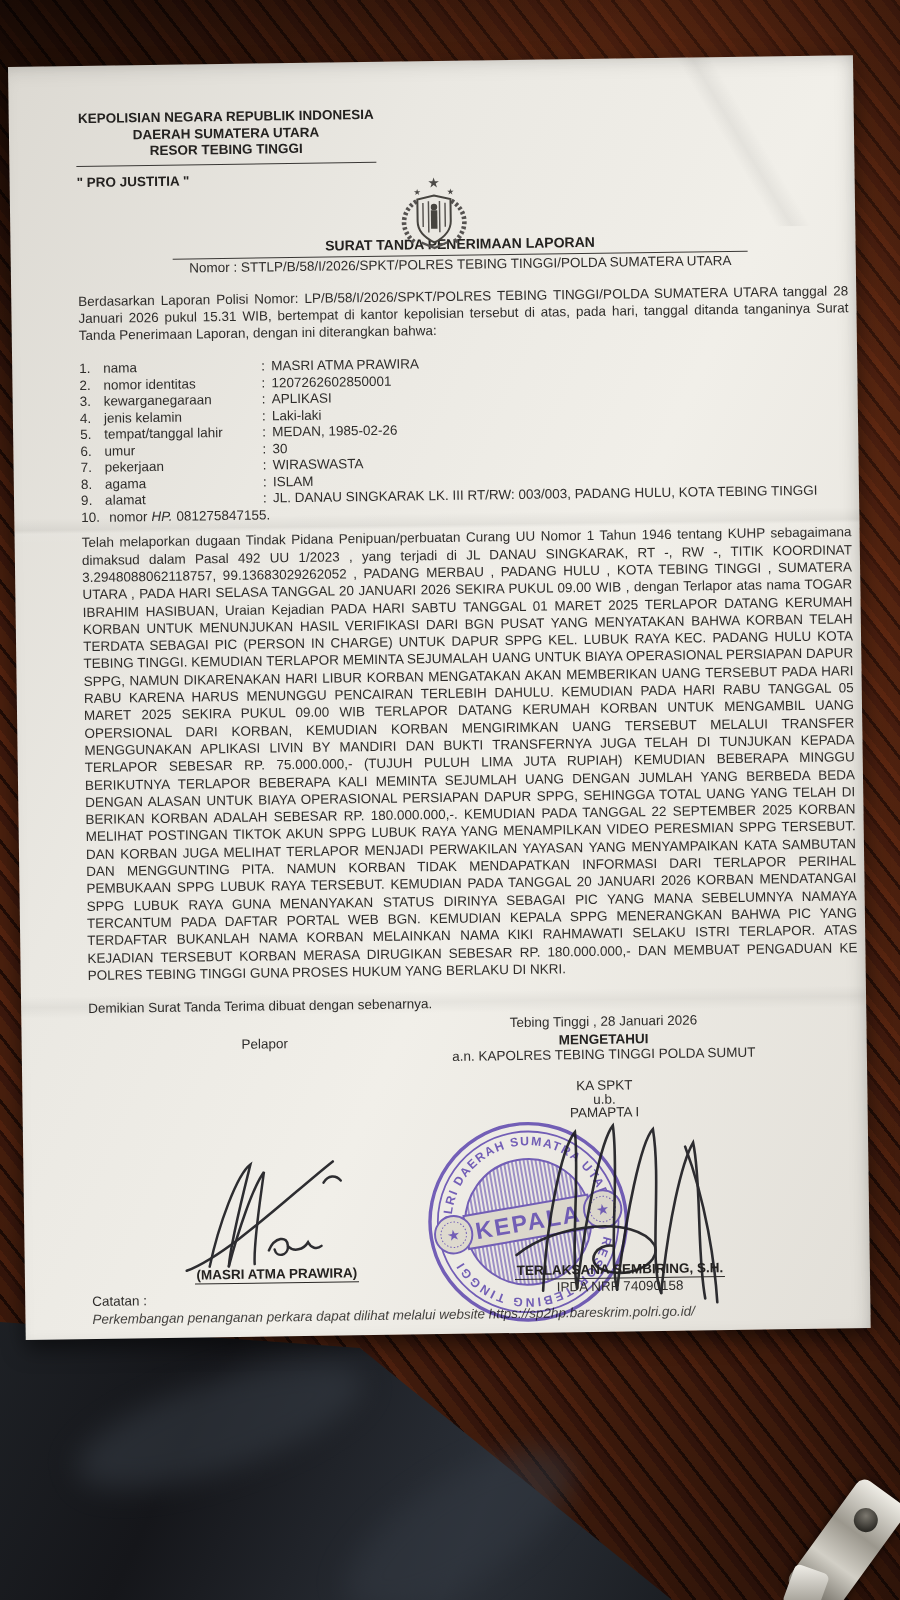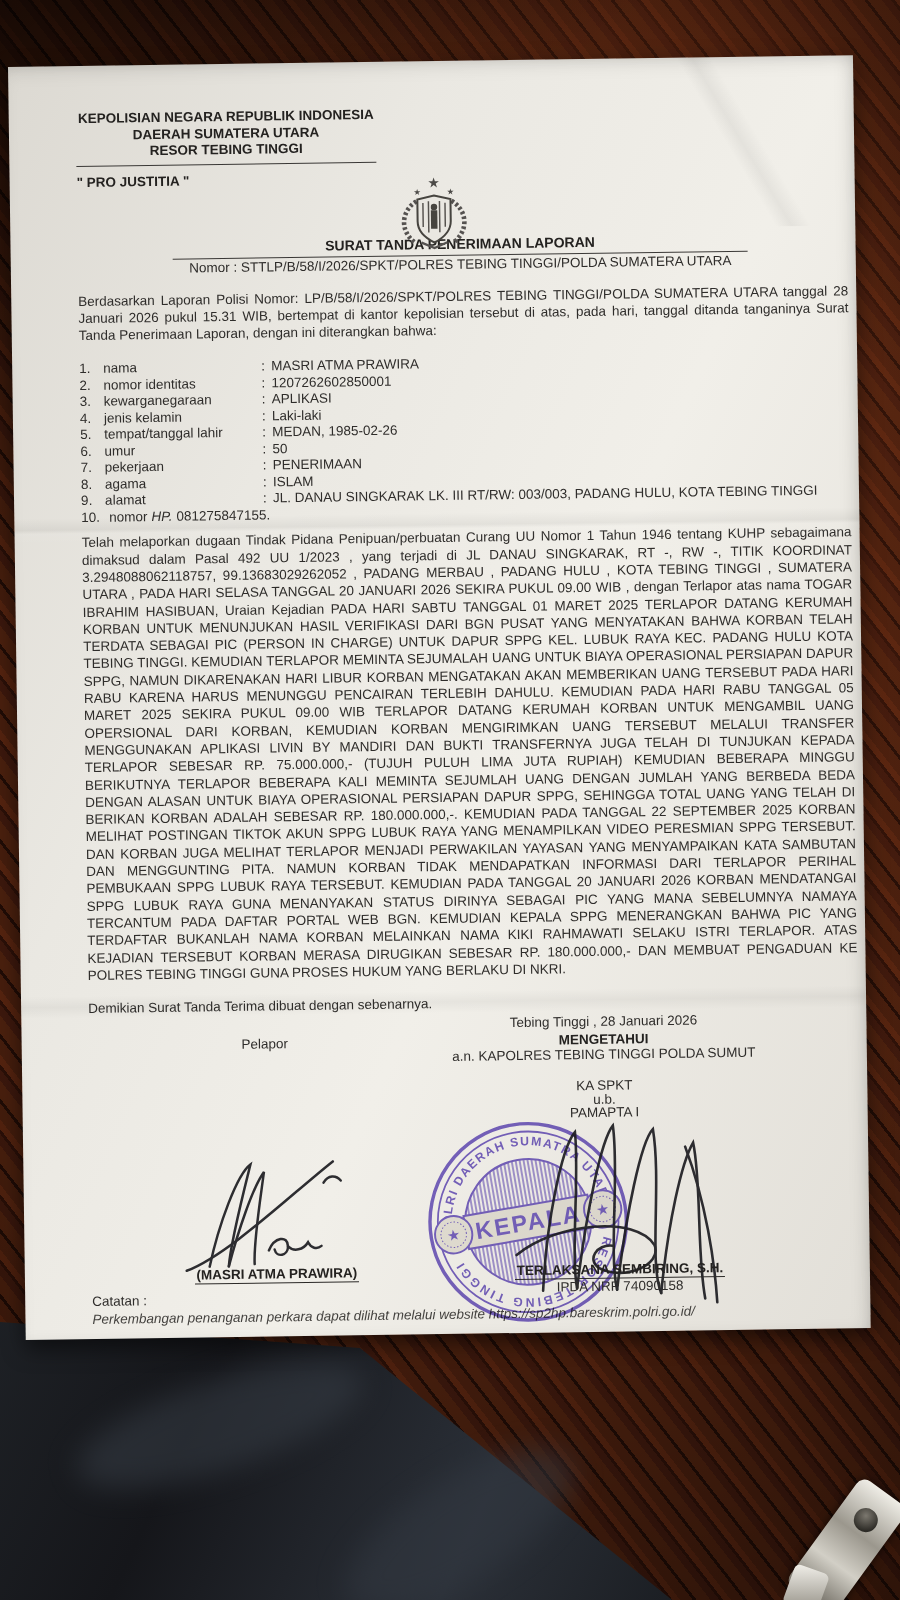--- a/index.html
+++ b/index.html
@@ -160,27 +160,27 @@
       <div class="frow">
         <span class="fno">5.</span>
         <span class="flabel">tempat/tanggal lahir</span>
         <span class="fcolon">:</span>
         <span class="fval">MEDAN, 1985-02-26</span>
       </div>
       <div class="frow">
         <span class="fno">6.</span>
         <span class="flabel">umur</span>
         <span class="fcolon">:</span>
-        <span class="fval">50</span>
+        <span class="fval">30</span>
       </div>
       <div class="frow">
         <span class="fno">7.</span>
         <span class="flabel">pekerjaan</span>
         <span class="fcolon">:</span>
-        <span class="fval">PENERIMAAN</span>
+        <span class="fval">WIRASWASTA</span>
       </div>
       <div class="frow">
         <span class="fno">8.</span>
         <span class="flabel">agama</span>
         <span class="fcolon">:</span>
         <span class="fval">ISLAM</span>
       </div>
       <div class="frow">
         <span class="fno">9.</span>
         <span class="flabel">alamat</span>

